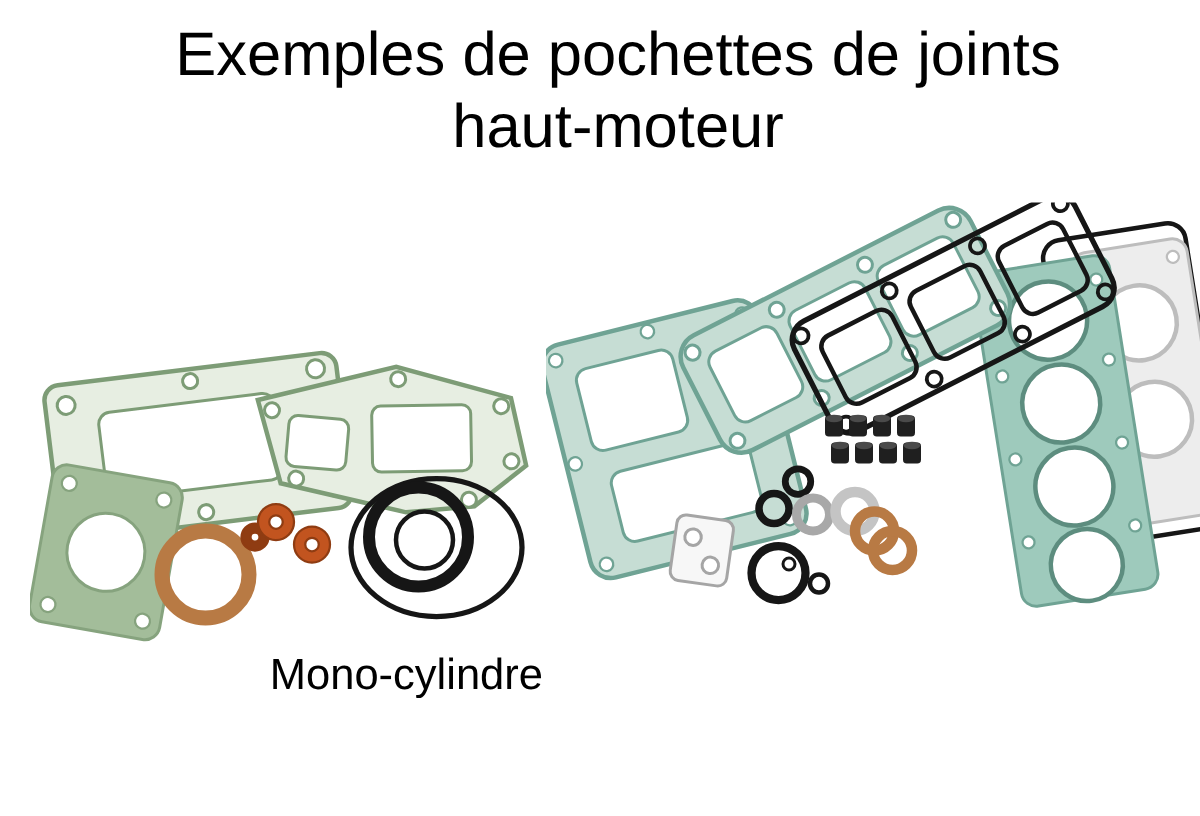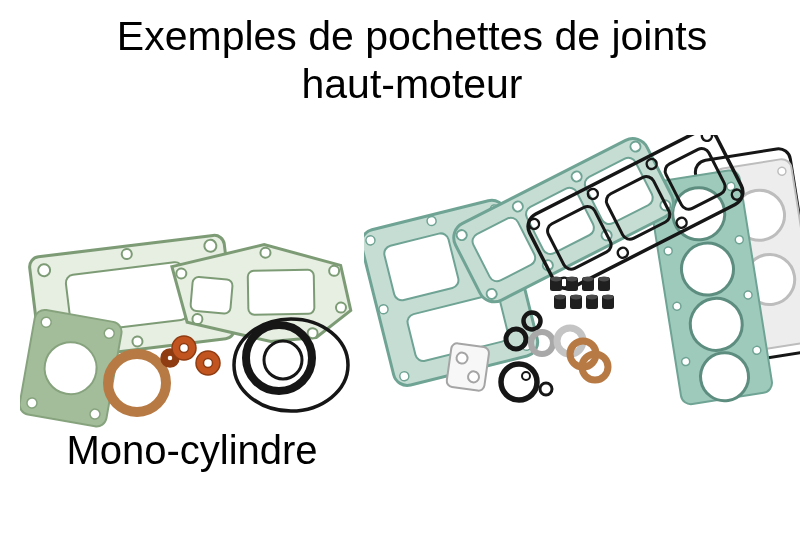--- a/index.html
+++ b/index.html
@@ -17,21 +17,21 @@
     --metal-gray:#c4c4c4;
   }
   *{margin:0;padding:0;box-sizing:border-box;}
   html,body{width:800px;height:544px;background:var(--paper);overflow:hidden;}
   body{font-family:"Liberation Sans", sans-serif;color:var(--ink);}
   .page{position:relative;width:800px;height:392px;background:var(--paper);margin-left:12px;}
   .title{position:absolute;left:0;top:12px;width:800px;text-align:center;
          font-size:41px;line-height:48px;font-weight:400;letter-spacing:0;}
   .figure{position:absolute;}
   .figure svg{display:block;width:100%;height:100%;}
-  .caption{position:absolute;text-align:center;font-size:40px;font-weight:400;line-height:44px;}
+  .caption{position:absolute;text-align:right;font-size:29px;font-weight:400;line-height:44px;}
   .caption-mono{left:10px;top:428px;width:340px;}
   .caption-multi{left:420px;top:430px;width:370px;}
 </style>
 </head>
 <body>
 
 <div class="page">
 
   <div class="title">
     <div>Exemples de pochettes de joints</div>

